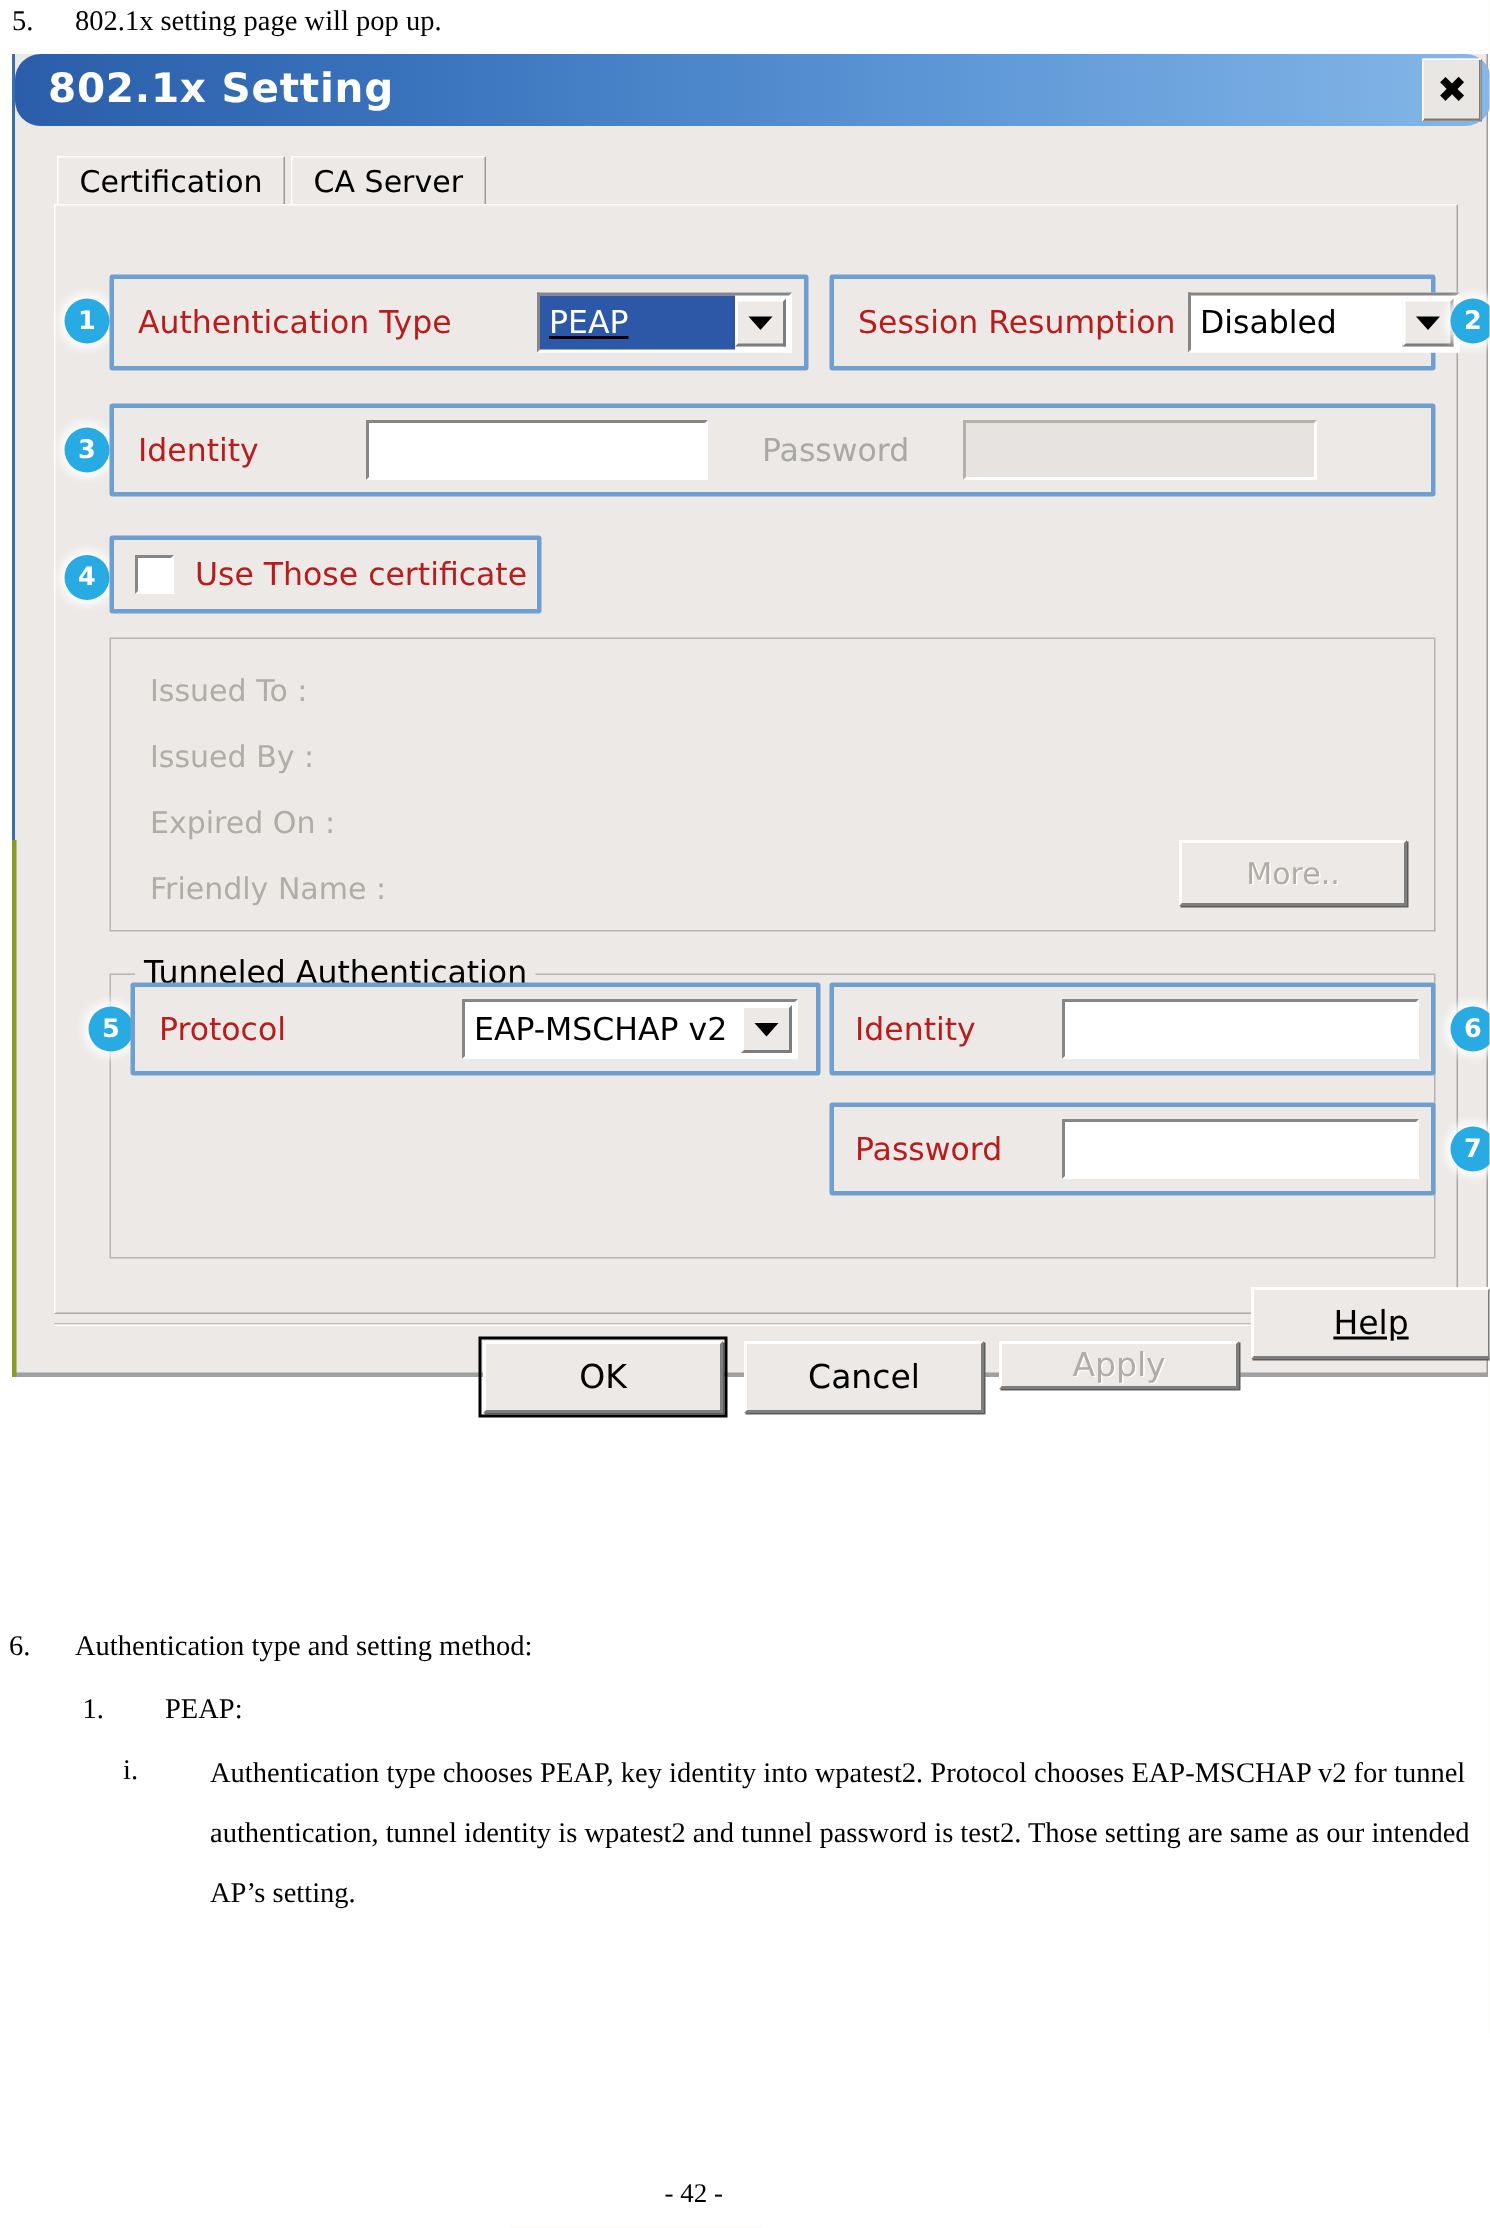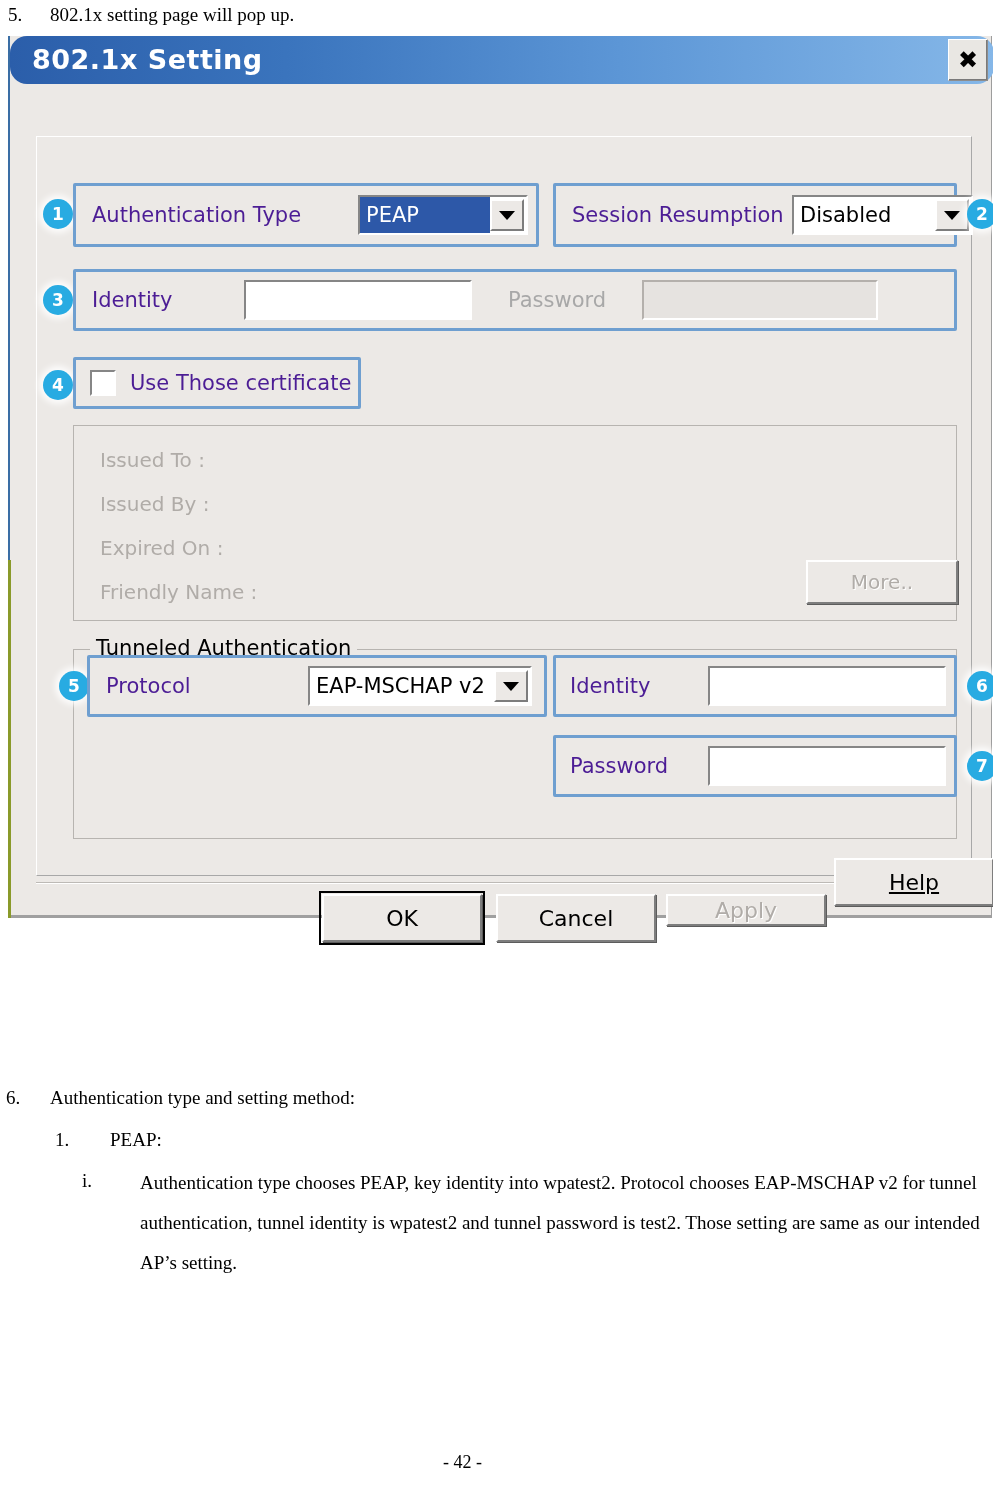--- a/index.html
+++ b/index.html
@@ -162,21 +162,21 @@
     position: absolute;
     box-sizing: border-box;
     border: 3px solid #6f9fd0;
     background: #ece9e6;
     border-radius: 2px;
   }
   .ctl-label {
     position: absolute;
     font-family: "DejaVu Sans", sans-serif;
     font-size: 21px;
-    color: #4c1d95;
+    color: #b91c1c;
     white-space: pre;
   }
   .ctl-label.disabled { color: #a8a8a8; }
 
   
   .combo {
     position: absolute;
     box-sizing: border-box;
     background: #ffffff;
     border: 2px solid;
@@ -327,28 +327,31 @@
 <div class="doc-line" id="step5-num">5.</div>
 <div class="doc-line" id="step5-txt">802.1x setting page will pop up.</div>
 
 <div id="dialog">
 
   <div class="titlebar">
     <div class="title">802.1x Setting</div>
     <div class="close-btn">✖</div>
   </div>
 
+  <div class="tabstrip">
+    <span class="tab active">Certification</span><span class="tab">CA Server</span>
+  </div>
 
   <div class="client">
 
     <div class="badge" style="left:6px; top:62px;">1</div>
 
     <div class="hl" style="left:36px; top:46px; width:466px; height:64px;">
       <div class="ctl-label" style="left:16px; top:17px;">Authentication Type</div>
-      <div class="combo selected" style="left:282px; top:9px; width:170px; height:40px;">
+      <div class="combo selected" style="left:282px; top:9px; width:170px; height:40px;text-decoration:underline;">
         <div class="val">PEAP</div>
         <div class="arrow">
             <i></i>
           </div>
       </div>
     </div>
 
     <div class="hl" style="left:516px; top:46px; width:404px; height:64px;">
       <div class="ctl-label" style="left:16px; top:17px;">Session Resumption</div>
       <div class="combo" style="left:236px; top:9px; width:181px; height:40px;justify-content:flex-end;">
@@ -374,21 +377,21 @@
     <div class="hl" style="left:36px; top:220px; width:288px; height:52px;">
       <div class="cbox" style="left:14px; top:10px;"></div>
       <div class="ctl-label" style="left:54px; top:11px;">Use Those certificate</div>
     </div>
 
     <div class="groupbox" style="left:36px; top:288px; width:884px; height:196px;">
       <div class="certline" style="left:26px; top:22px;">Issued To :</div>
       <div class="certline" style="left:26px; top:66px;">Issued By :</div>
       <div class="certline" style="left:26px; top:110px;">Expired On :</div>
       <div class="certline" style="left:26px; top:154px;">Friendly Name :</div>
-      <div class="btn small" style="left:712px; top:134px; width:152px; height:44px;margin-left:20px;">More..</div>
+      <div class="btn small" style="left:712px; top:134px; width:152px; height:44px;">More..</div>
     </div>
 
     <div class="groupbox" style="left:36px; top:512px; width:884px; height:190px;">
       <div class="gb-title">Tunneled Authentication</div>
     </div>
 
     <div class="badge" style="left:22px; top:534px;">5</div>
 
     <div class="hl" style="left:50px; top:518px; width:460px; height:62px;">
       <div class="ctl-label" style="left:16px; top:16px;">Protocol</div>

